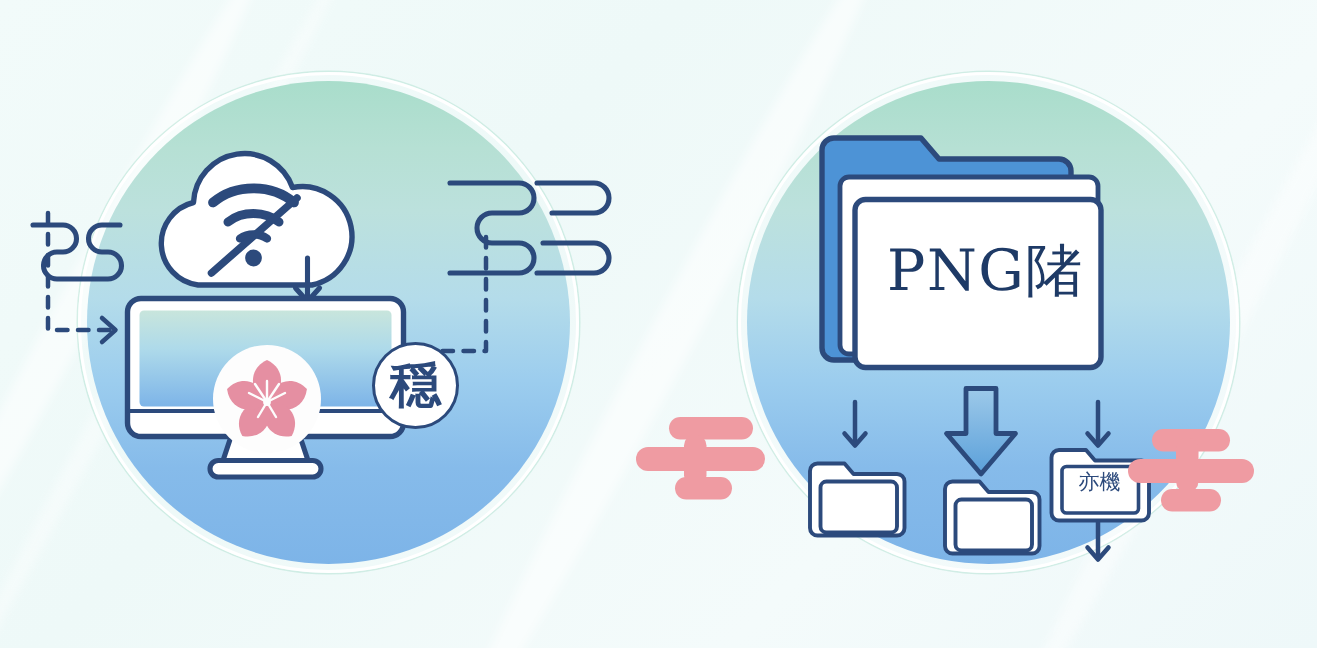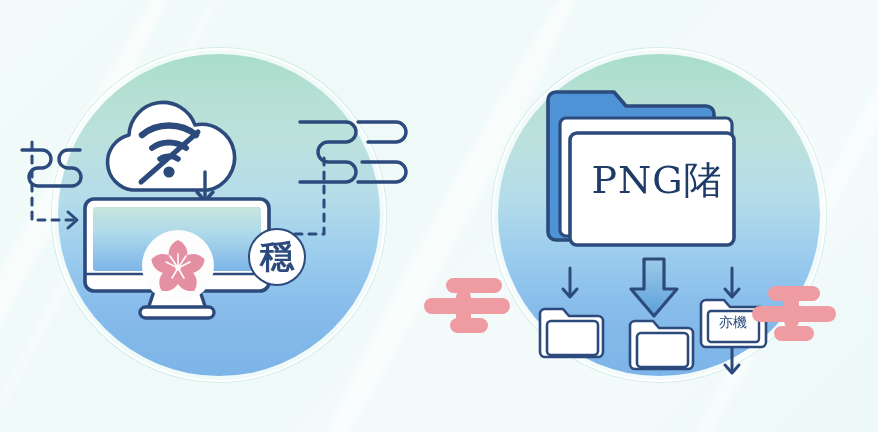--- a/index.html
+++ b/index.html
@@ -67,21 +67,21 @@
     position: absolute;
     display: flex; align-items: center; justify-content: center;
     color: #1e3a66;
     font-family: "DejaVu Serif", "Liberation Serif", serif;
     letter-spacing: 1px;
     white-space: nowrap;
     user-select: none;
   }
   .mini-label {
     position: absolute;
-    display: flex; align-items: center; justify-content: center;
+    display: flex; justify-content: center;
     color: #2c4a7c;
     font-family: Liberation Mono, monospace;
     white-space: nowrap;
     user-select: none;
   }
   svg { display: block; overflow: visible; }
 </style>
 </head>
 <body>
 

